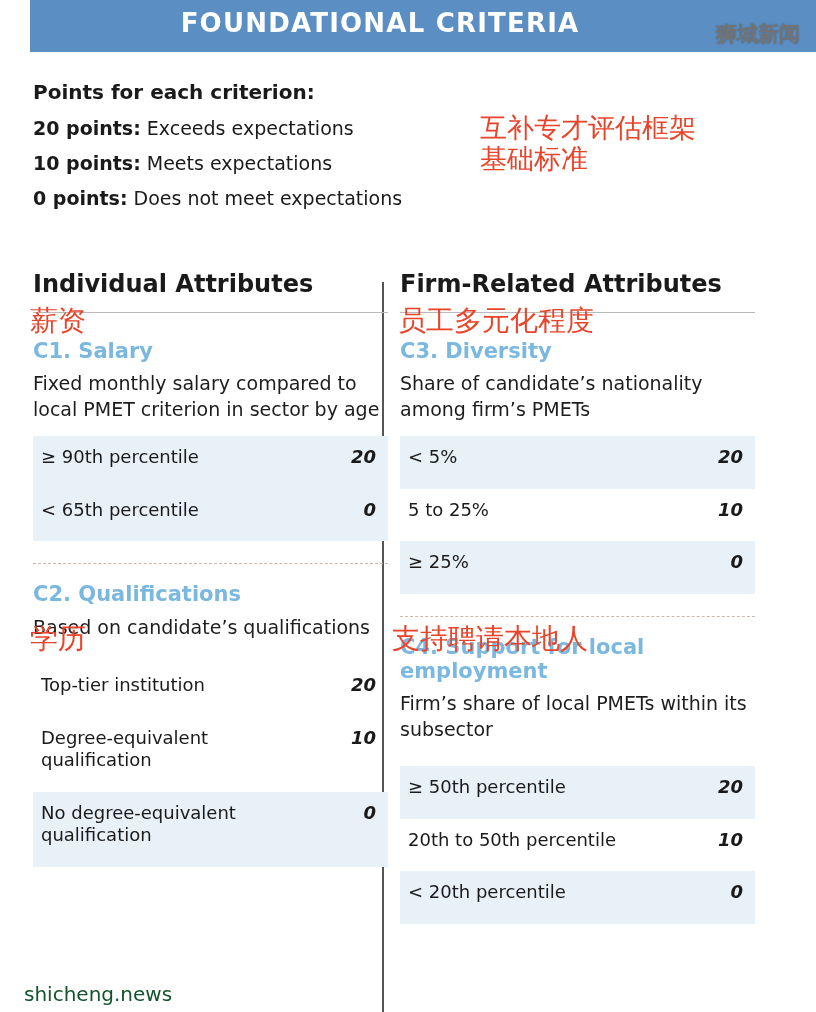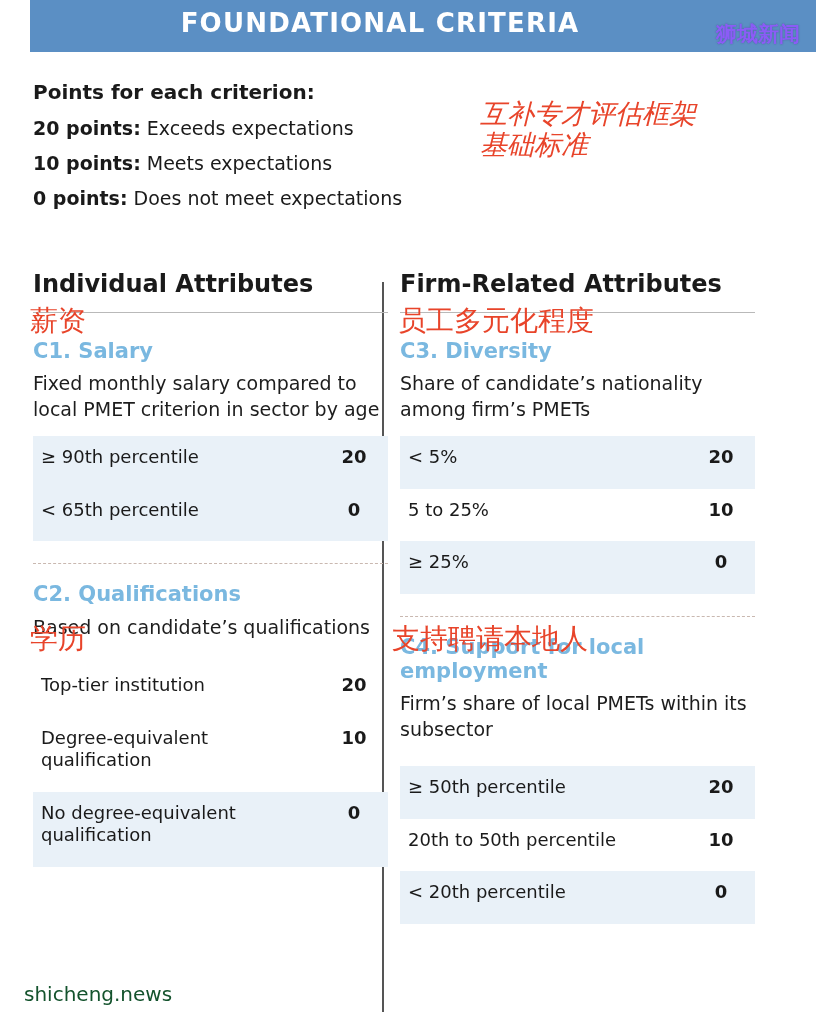--- a/index.html
+++ b/index.html
@@ -36,21 +36,21 @@
     letter-spacing: 1.2px;
     color: #ffffff;
     font-family: "DejaVu Sans", sans-serif;
   }
   .watermark-top {
     position: absolute;
     right: 16px;
     top: 20px;
     font-size: 21px;
     font-weight: bold;
-    color: #8b5cf6;
+    color: #737373;
     font-family: "DejaVu Sans", sans-serif;
     text-shadow: 0 0 2px rgba(0,0,0,.25);
   }
 
   
   .legend {
     position: absolute;
     left: 33px;
     top: 80px;
     width: 440px;
@@ -72,21 +72,21 @@
 
   
   .cn {
     position: absolute;
     color: #e8442a;
     font-family: "DejaVu Sans", sans-serif;
     font-size: 27px;
     line-height: 1.15;
     white-space: pre-line;
   }
-  .cn-header   { left: 480px; top: 98px; font-style: italic; }
+  .cn-header   { left: 480px; top: 112px; }
   .cn-salary   { left: 30px;  top: 305px; font-size: 28px; }
   .cn-quals    { left: 30px;  top: 623px; font-size: 28px; }
   .cn-div      { left: 398px; top: 305px; font-size: 28px; }
   .cn-support  { left: 392px; top: 623px; font-size: 28px; }
 
   
   .columns {
     position: absolute;
     left: 0;
     top: 270px;
@@ -145,24 +145,25 @@
     font-family: "DejaVu Sans", sans-serif;
     padding: 10px 12px 20px 8px;
     vertical-align: top;
     line-height: 1.25;
     margin-left: 44px;
   }
   .score-table tr.shade td {
     background: #e9f1f8;
   }
   .score-table td.pts {
-    text-align: center;
+    text-align: right;
     font-weight: bold;
     width: 44px;
     white-space: nowrap;
+    font-style: italic;
   }
   .dashed-sep {
     border-top: 1px dashed #c9b8b0;
     margin: 22px 0 0 0;
   }
   .gap-small { height: 18px; }
   .gap-tiny  { height: 10px; }
 
   .watermark-bottom {
     position: absolute;

